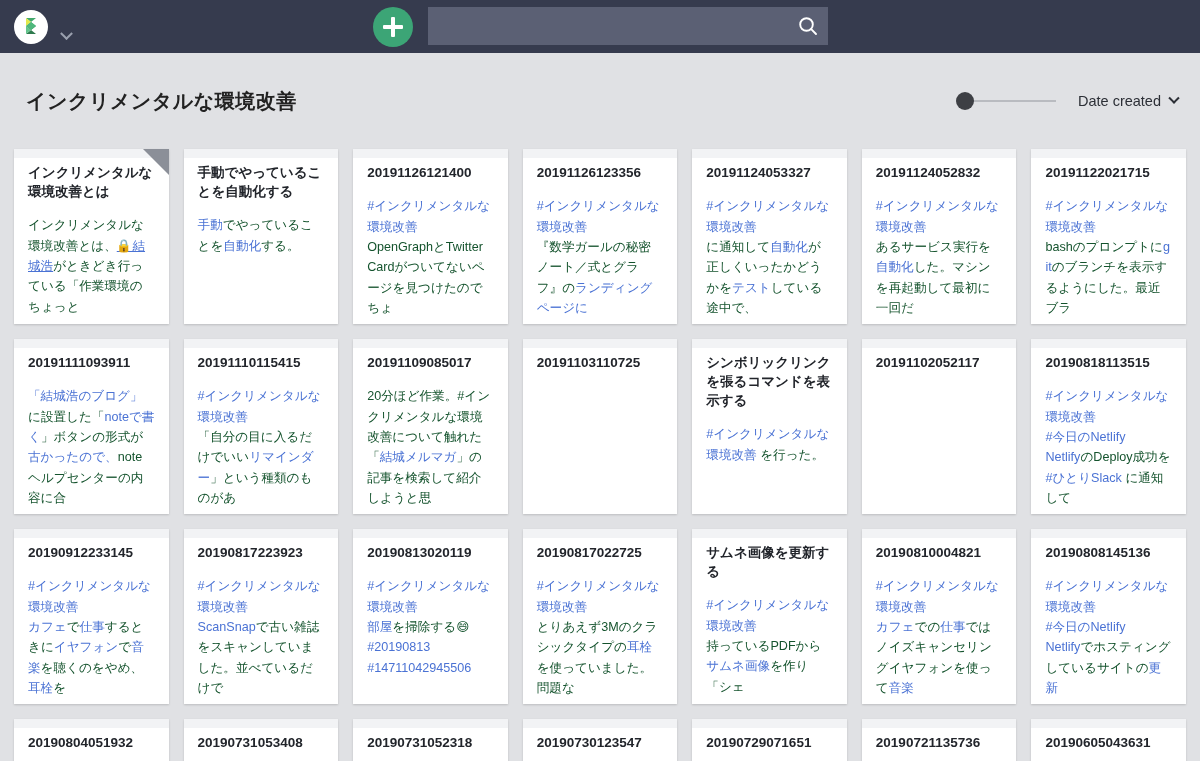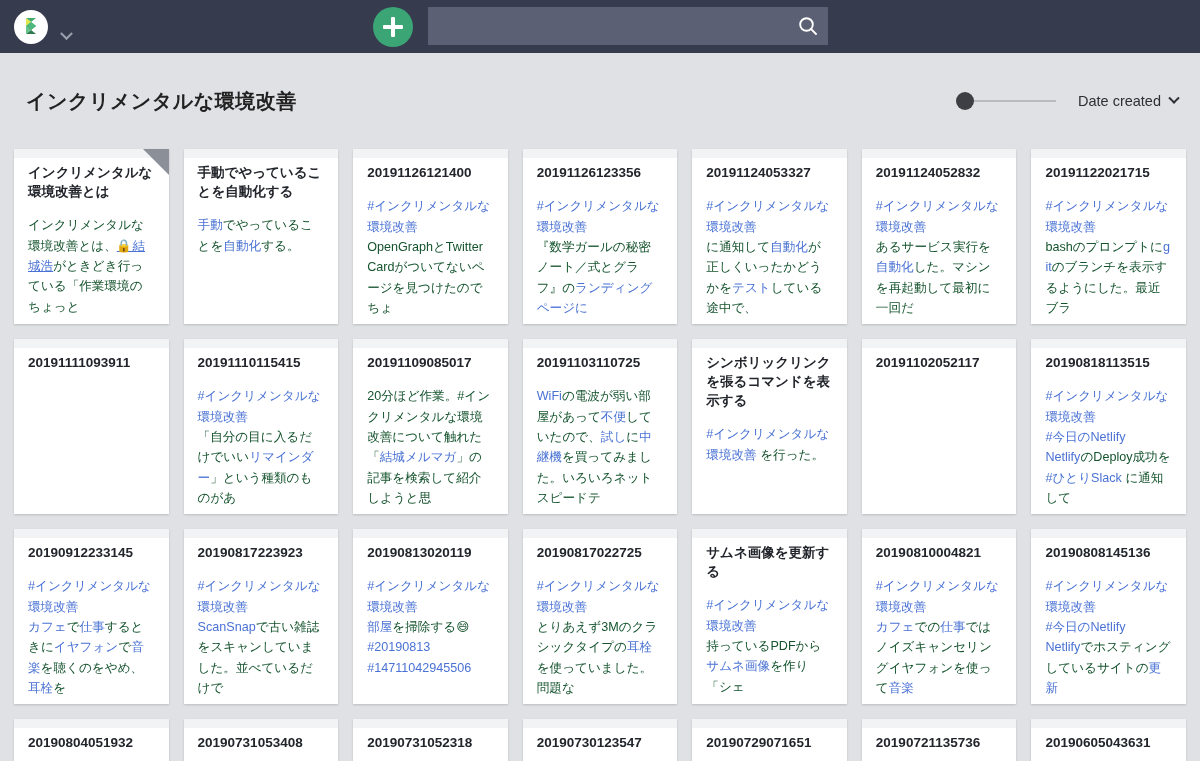--- a/index.html
+++ b/index.html
@@ -209,35 +209,35 @@
       <div class="body"><span class="lnk">#インクリメンタルな環境改善</span><br><span class="plain">あるサービス実行を</span><span class="lnk">自動化</span><span class="plain">した。マシンを再起動して最初に一回だ</span></div>
     </div>
     <div class="card">
       <div class="strip"></div>
       <div class="ttl">20191122021715</div>
       <div class="body"><span class="lnk">#インクリメンタルな環境改善</span><br><span class="plain">bashのプロンプトに</span><span class="lnk">git</span><span class="plain">のブランチを表示するようにした。最近ブラ</span></div>
     </div>
     <div class="card">
       <div class="strip"></div>
       <div class="ttl">20191111093911</div>
+      <div class="body"><span class="lnk">「結城浩のブログ」</span><span class="plain">に設置した「</span><span class="lnk">noteで書く</span><span class="plain">」ボタンの形式が</span><span class="lnk">古かったので、</span><span class="plain">noteヘルプセンターの内容に合</span></div>
     </div>
     <div class="card">
       <div class="strip"></div>
       <div class="ttl">20191110115415</div>
       <div class="body"><span class="lnk">#インクリメンタルな環境改善</span><br><span class="plain">「自分の目に入るだけでいい</span><span class="lnk">リマインダー</span><span class="plain">」という種類のものがあ</span></div>
     </div>
     <div class="card">
       <div class="strip"></div>
       <div class="ttl">20191109085017</div>
       <div class="body"><span class="plain">20分ほど作業。#インクリメンタルな環境改善について触れた「</span><span class="lnk">結城メルマガ</span><span class="plain">」の記事を検索して紹介しようと思</span></div>
     </div>
     <div class="card">
       <div class="strip"></div>
       <div class="ttl">20191103110725</div>
-      <div class="body"><span class="lnk">WiFi</span><span class="plain">の電波が弱い部屋があって</span><span class="lnk">不便</span><span class="plain">していたので、</span><span class="lnk">試し</span><span class="plain">に</span><span class="lnk">中継機</span><span class="plain">を買ってみました。いろいろネットスピードテ</span></div>
     </div>
     <div class="card">
       <div class="strip"></div>
       <div class="ttl">シンボリックリンクを張るコマンドを表示する</div>
       <div class="body"><span class="lnk">#インクリメンタルな環境改善</span><span class="plain"> を行った。</span></div>
     </div>
     <div class="card">
       <div class="strip"></div>
       <div class="ttl">20191102052117</div>
     </div>

